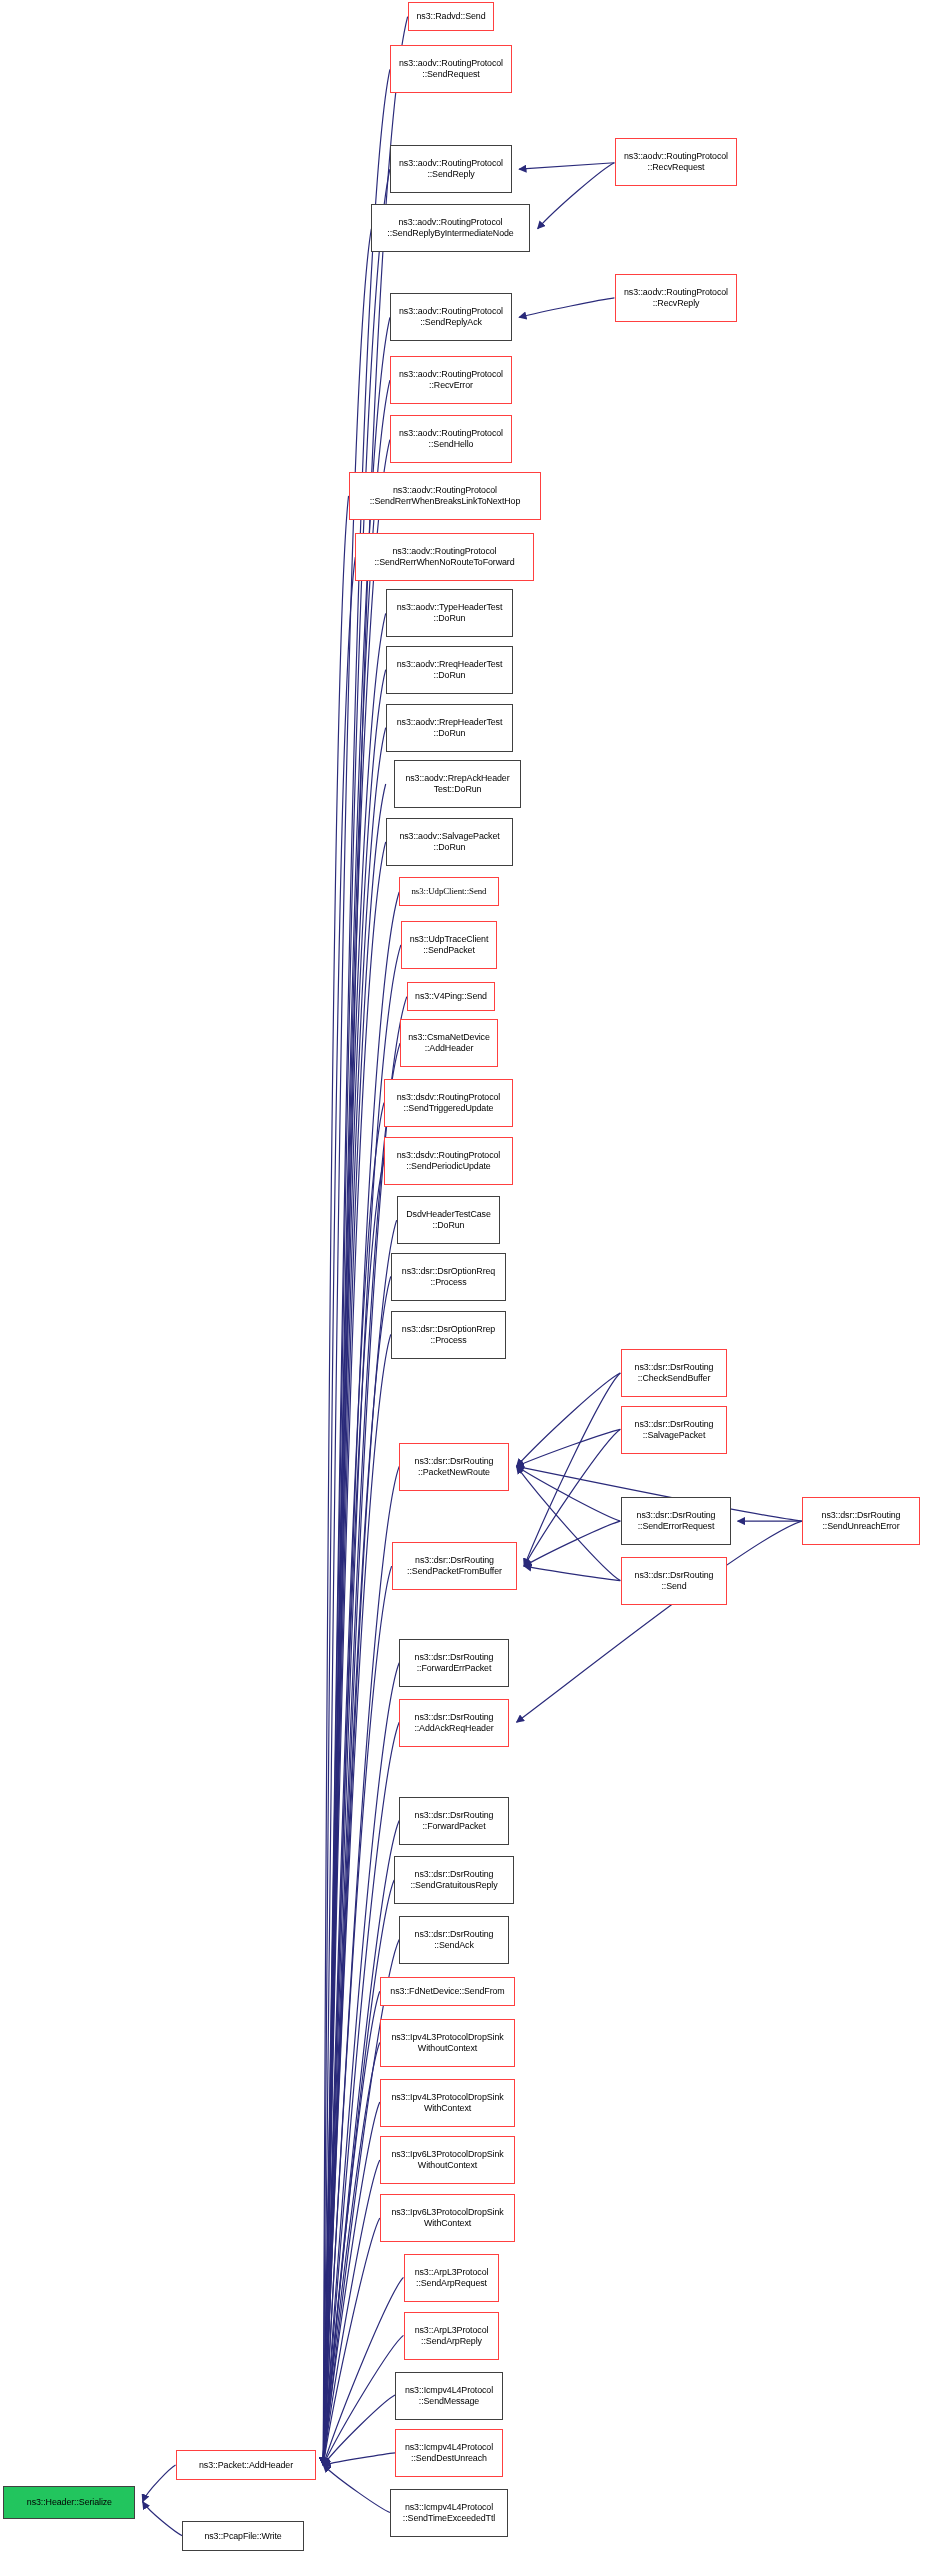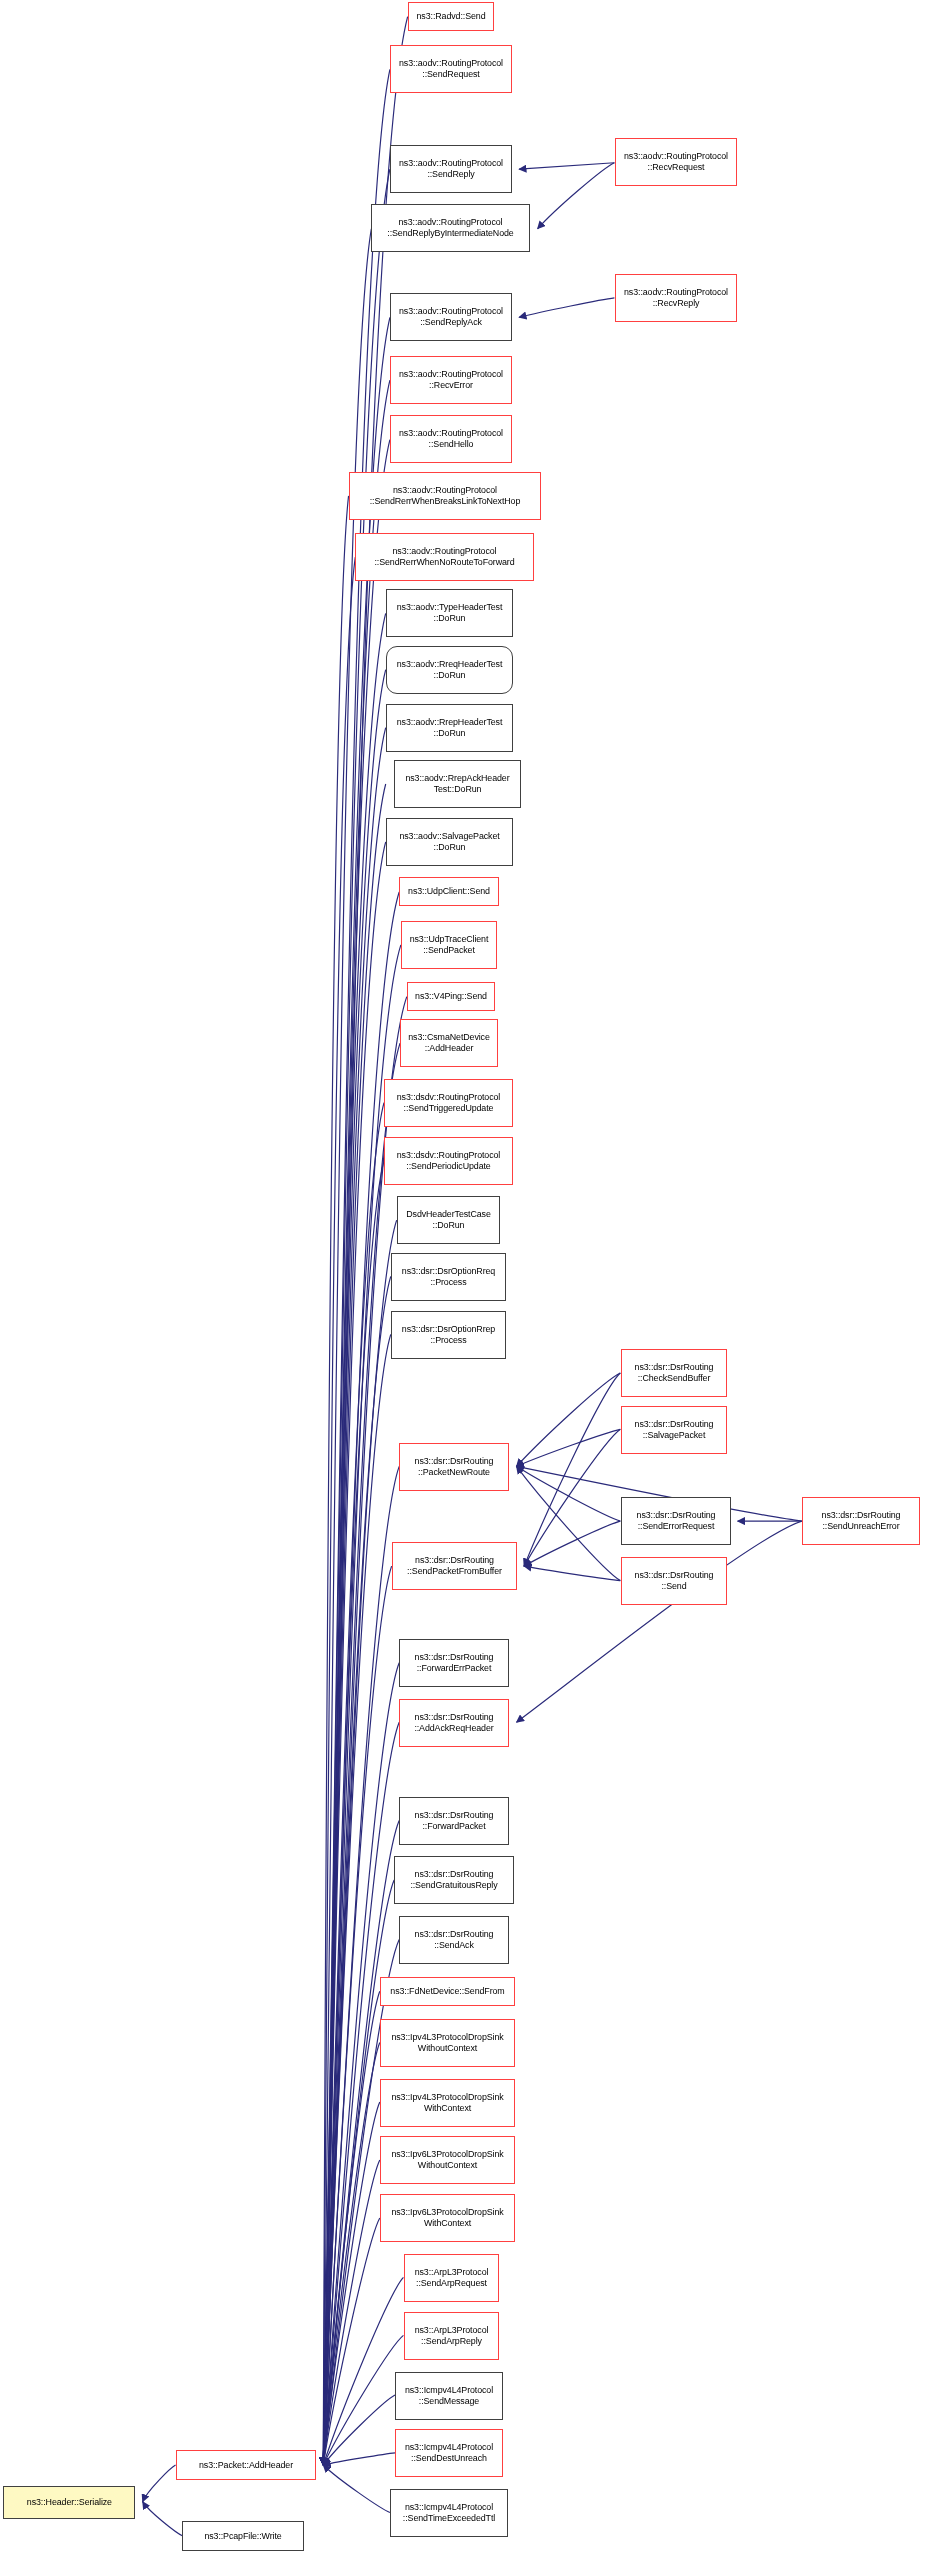--- a/index.html
+++ b/index.html
@@ -15,21 +15,21 @@
     font-size:8.9px;
     line-height:11px;
     color:#000000;
     background:#ffffff;
     border:0.8px solid #404040;
     white-space:pre-line;
     letter-spacing:-0.1px;
     z-index:5;
   }
   .node.red{border-color:#ff4040;}
-  .node.root{background:#fef9c3;border-color:#404040;}
+  .node.root{background:#22c55e;border-color:#404040;}
   .node span{display:block;width:100%;padding:0 1.7px;}
 </style>
 </head>
 <body>
 
 <div id="graph" style="background: rgb(255, 255, 255);">
   <svg id="edges" xmlns="http://www.w3.org/2000/svg" viewBox="0 0 1096 3051" width="925" height="2576">
       <defs>
         <marker id="ah" viewBox="0 0 10 10" refX="9" refY="5" markerWidth="7" markerHeight="7" orient="auto-start-reverse">
           <path d="M 0 0 L 10 5 L 0 10 z" fill="#2a2a7a"></path>
@@ -111,29 +111,29 @@
     <div class="node red" style="left: 390px; top: 356px; width: 122px; height: 48px;"><span>ns3::aodv::RoutingProtocol
 ::RecvError</span></div>
     <div class="node red" style="left: 390px; top: 415px; width: 122px; height: 48px;"><span>ns3::aodv::RoutingProtocol
 ::SendHello</span></div>
     <div class="node red" style="left: 349px; top: 472px; width: 192px; height: 48px;"><span>ns3::aodv::RoutingProtocol
 ::SendRerrWhenBreaksLinkToNextHop</span></div>
     <div class="node red" style="left: 355px; top: 533px; width: 179px; height: 48px;"><span>ns3::aodv::RoutingProtocol
 ::SendRerrWhenNoRouteToForward</span></div>
     <div class="node" style="left: 386px; top: 589px; width: 127px; height: 48px;"><span>ns3::aodv::TypeHeaderTest
 ::DoRun</span></div>
-    <div class="node" style="left: 386px; top: 646px; width: 127px; height: 48px; border-radius: 11px;"><span>ns3::aodv::RreqHeaderTest
+    <div class="node" style="left: 386px; top: 646px; width: 127px; height: 48px;"><span>ns3::aodv::RreqHeaderTest
 ::DoRun</span></div>
     <div class="node" style="left: 386px; top: 704px; width: 127px; height: 48px;"><span>ns3::aodv::RrepHeaderTest
 ::DoRun</span></div>
     <div class="node" style="left: 386px; top: 760px; width: 127px; height: 48px; margin-left: 8px;"><span>ns3::aodv::RrepAckHeader
 Test::DoRun</span></div>
     <div class="node" style="left: 386px; top: 818px; width: 127px; height: 48px;"><span>ns3::aodv::SalvagePacket
 ::DoRun</span></div>
-    <div class="node red" style="left: 399px; top: 877px; width: 100px; height: 29px;"><span>ns3::UdpClient::Send</span></div>
+    <div class="node red" style="left: 399px; top: 877px; width: 100px; height: 29px; font-family: Liberation Serif, serif;"><span>ns3::UdpClient::Send</span></div>
     <div class="node red" style="left: 401px; top: 921px; width: 96px; height: 48px;"><span>ns3::UdpTraceClient
 ::SendPacket</span></div>
     <div class="node red" style="left: 407px; top: 982px; width: 88px; height: 29px;"><span>ns3::V4Ping::Send</span></div>
     <div class="node red" style="left: 400px; top: 1019px; width: 98px; height: 48px;"><span>ns3::CsmaNetDevice
 ::AddHeader</span></div>
     <div class="node red" style="left: 384px; top: 1079px; width: 129px; height: 48px;"><span>ns3::dsdv::RoutingProtocol
 ::SendTriggeredUpdate</span></div>
     <div class="node red" style="left: 384px; top: 1137px; width: 129px; height: 48px;"><span>ns3::dsdv::RoutingProtocol
 ::SendPeriodicUpdate</span></div>
     <div class="node" style="left: 397px; top: 1196px; width: 103px; height: 48px;"><span>DsdvHeaderTestCase

